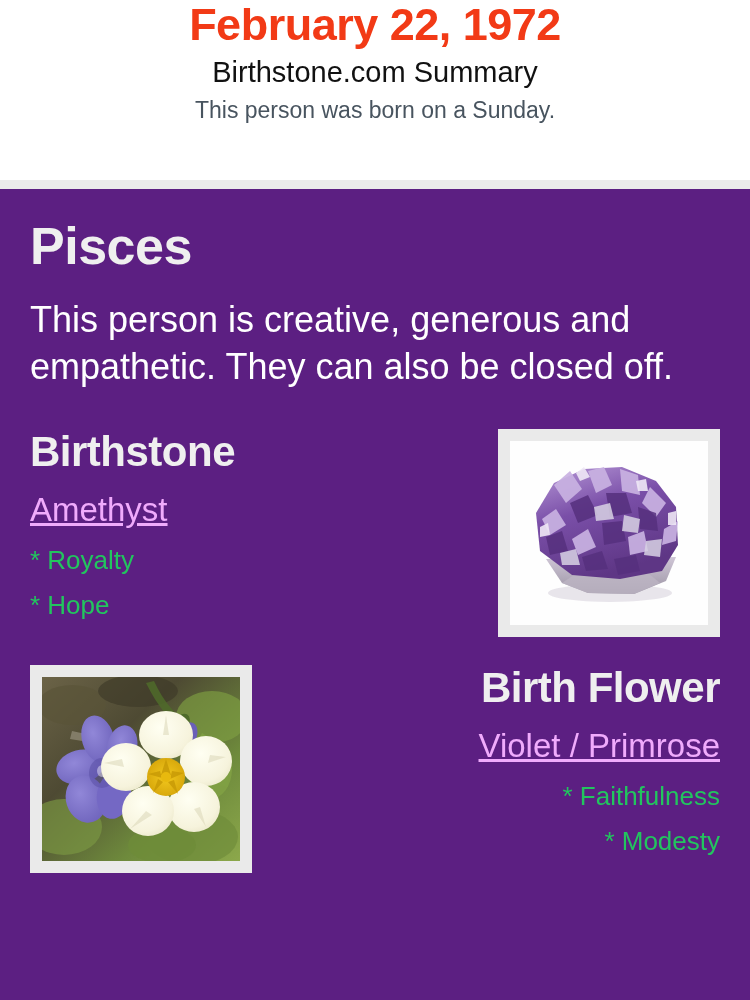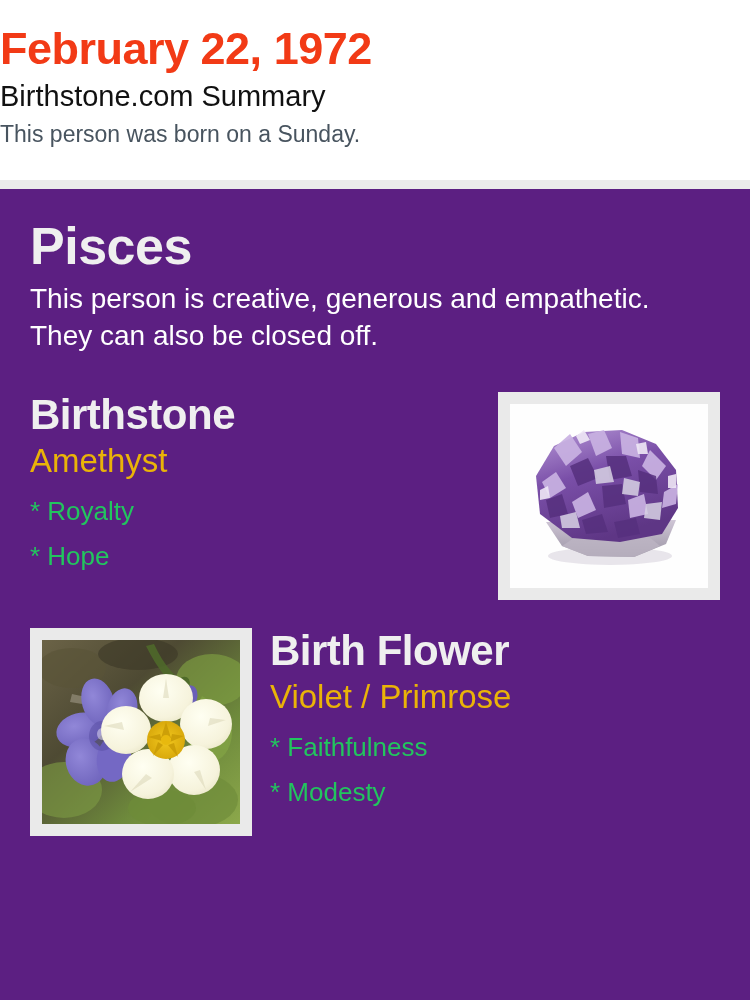--- a/index.html
+++ b/index.html
@@ -10,21 +10,21 @@
     background:#5C1F82;
     overflow:hidden;
   }
   .page { position:relative; width:750px; height:1000px; }
 
   
   .header {
     background:#FFFFFF;
     width:750px;
     height:180px;
-    padding-top:24px;
+    text-align:center;
   }
   .date-title {
     font-size:45px;
     font-weight:bold;
     color:#F23A16;
     letter-spacing:-0.5px;
     line-height:1.12;
   }
   .site-summary {
     font-size:29px;
@@ -53,58 +53,59 @@
   
   .zodiac { padding-top:28px; }
   .zodiac-name {
     font-size:52px;
     font-weight:bold;
     color:#EFEFEF;
     line-height:1.12;
     letter-spacing:-0.5px;
   }
   .zodiac-desc {
-    font-size:28px;
+    font-size:36px;
     color:#FFFFFF;
     line-height:1.30;
-    margin-top:6px;
+    margin-top:22px;
     max-width:680px;
     font-weight:normal;
   }
 
   
   .row { display:flex; align-items:flex-start; }
   .row-birthstone { margin-top:38px; }
   .row-flower { margin-top:28px; }
 
   .sect-title {
     font-size:42px;
     font-weight:bold;
     color:#EFEFEF;
     line-height:1.1;
     letter-spacing:-0.5px;
   }
   .sect-sub {
     font-size:33px;
-    color:#eab308;
+    color:#f0abfc;
     line-height:1.18;
-    margin-top:4px;
+    margin-top:16px;
     font-weight:normal;
+    text-decoration:underline;
   }
   .trait-list { margin-top:8px; }
   .trait {
     font-size:26px;
     color:#22c55e;
     line-height:1.72;
     font-weight:normal;
   }
 
   
   .txt-left  { flex:1 1 auto; padding-right:16px; }
-  .txt-right { flex:1 1 auto; padding-left:18px; }
+  .txt-right { flex:1 1 auto; padding-left:18px;text-align:right; }
 
   
   .frame {
     background:#EAEAEA;
     padding:12px;
     flex:0 0 auto;
     line-height:0;
   }
   .frame-stone  { width:222px; height:208px; }
   .frame-flower { width:222px; height:208px; }

